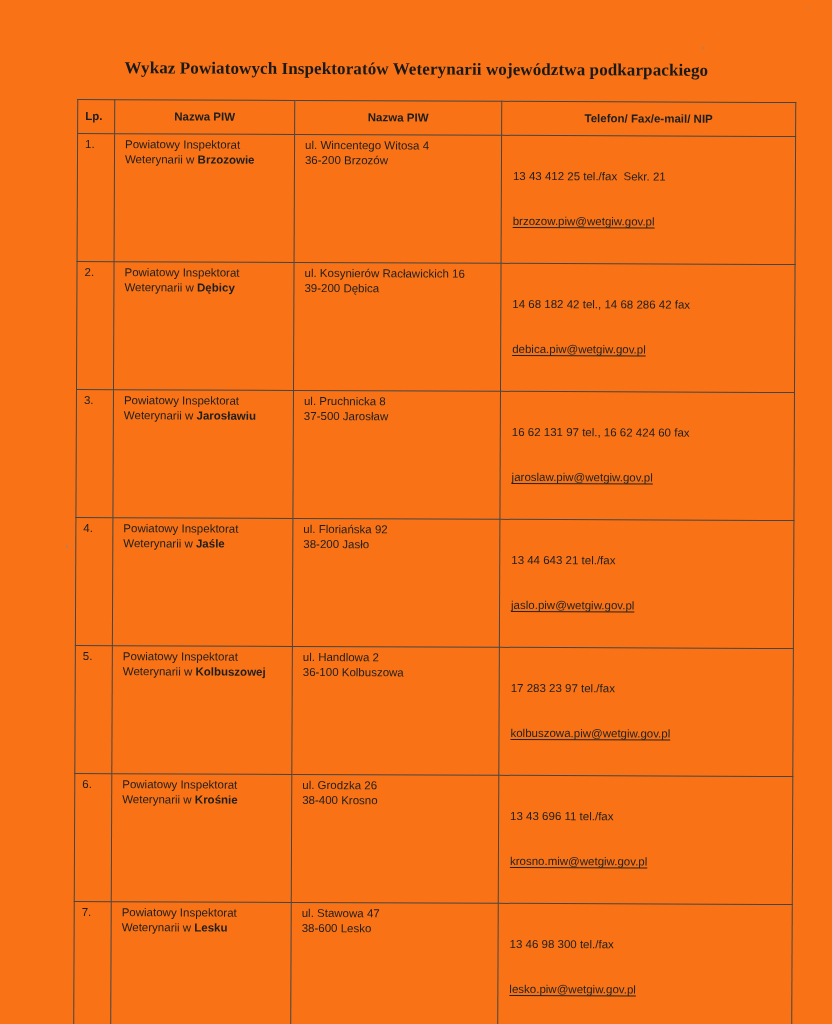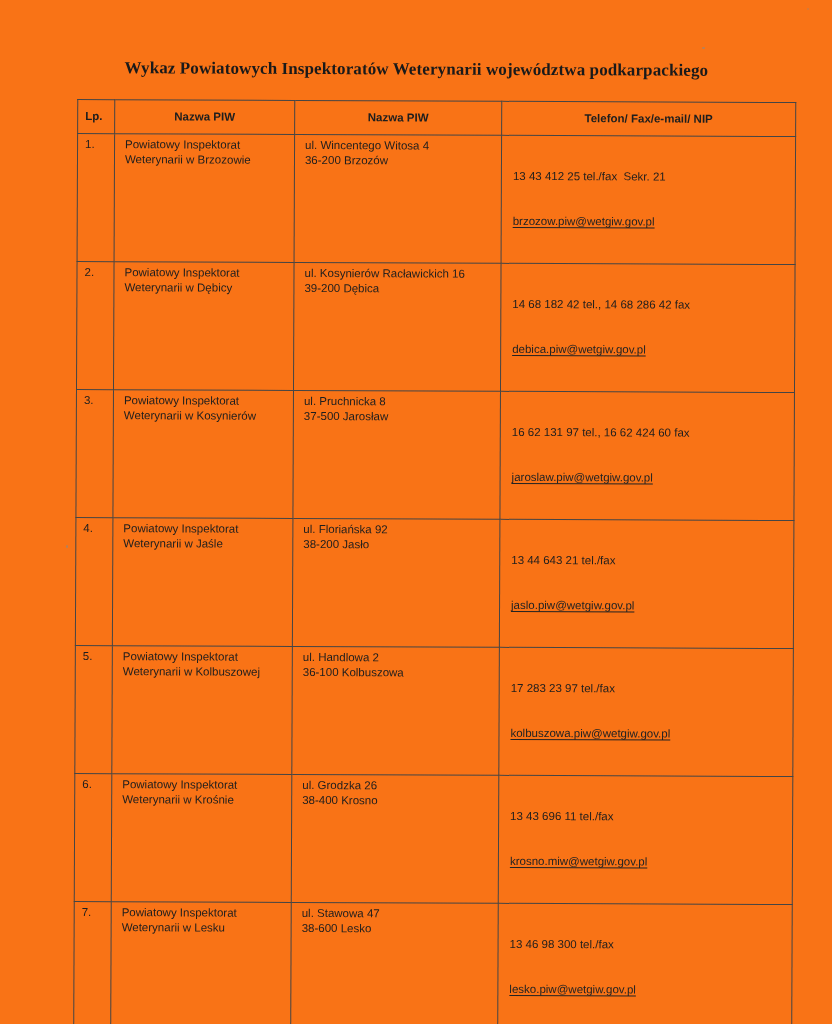--- a/index.html
+++ b/index.html
@@ -54,21 +54,21 @@
   td.c-lp { padding-left: 7px; }
   td.c-name { padding-left: 10px; }
   td.c-addr { padding-left: 10px; }
   td.c-tel { padding-left: 11px; white-space: pre-wrap; }
   td.c-tel [data-name="phone-line"] { white-space: pre-wrap; }
   .email {
     text-decoration: underline;
     text-underline-offset: 2px;
     color: #232323;
   }
-  b { font-weight: normal; }
+  b { font-weight: bold; }
   .speck {
     position: absolute;
     background: #8a8a85;
     border-radius: 50%;
     opacity: 0.65;
   }
   .speck1 { left: 702px; top: 47px; width: 3px; height: 2px; }
   .speck2 { left: 66px; top: 545px; width: 2px; height: 3px; }
   .speck3 { left: 807px; top: 8px; width: 2px; height: 2px; opacity: 0.4; }
 </style>
@@ -122,21 +122,21 @@
     </td>
     <td class="c-tel" data-name="contact-info">
       <div data-name="phone-lines"><div data-name="phone-line">14 68 182 42 tel., 14 68 286 42 fax</div></div>
       <div class="email" data-name="email-address">debica.piw@wetgiw.gov.pl</div>
     </td>
   </tr>
           <tr data-name="table-row">
     <td class="c-lp" data-name="row-number">3.</td>
     <td class="c-name" data-name="inspectorate-name">
       <span data-name="name-line1">Powiatowy Inspektorat</span><br>
-      <span data-name="name-prefix">Weterynarii w </span><b data-name="name-city">Kosynierów</b>
+      <span data-name="name-prefix">Weterynarii w </span><b data-name="name-city">Jarosławiu</b>
     </td>
     <td class="c-addr" data-name="inspectorate-address">
       <span data-name="address-street">ul. Pruchnicka 8</span><br>
       <span data-name="address-postal">37-500 Jarosław</span>
     </td>
     <td class="c-tel" data-name="contact-info">
       <div data-name="phone-lines"><div data-name="phone-line">16 62 131 97 tel., 16 62 424 60 fax</div></div>
       <div class="email" data-name="email-address">jaroslaw.piw@wetgiw.gov.pl</div>
     </td>
   </tr>

